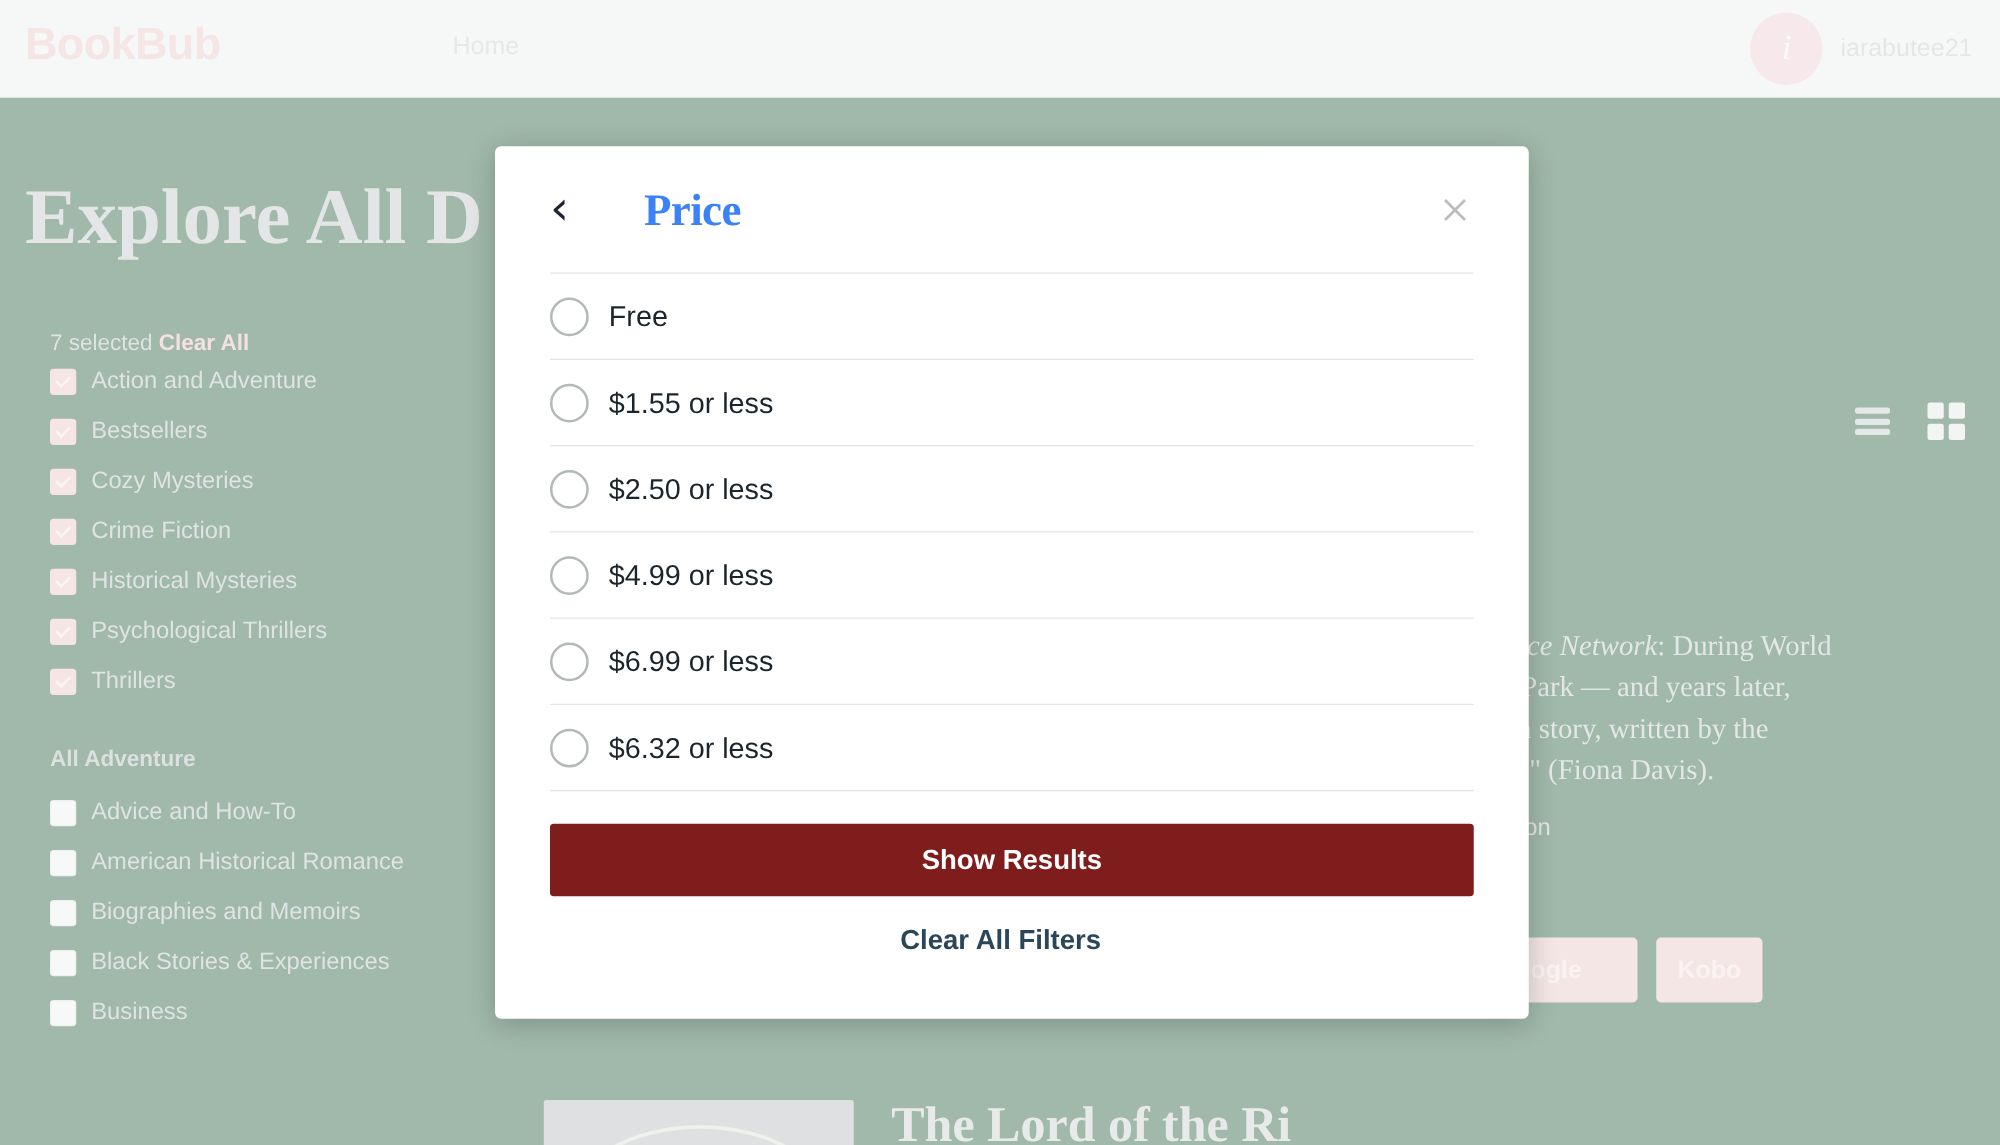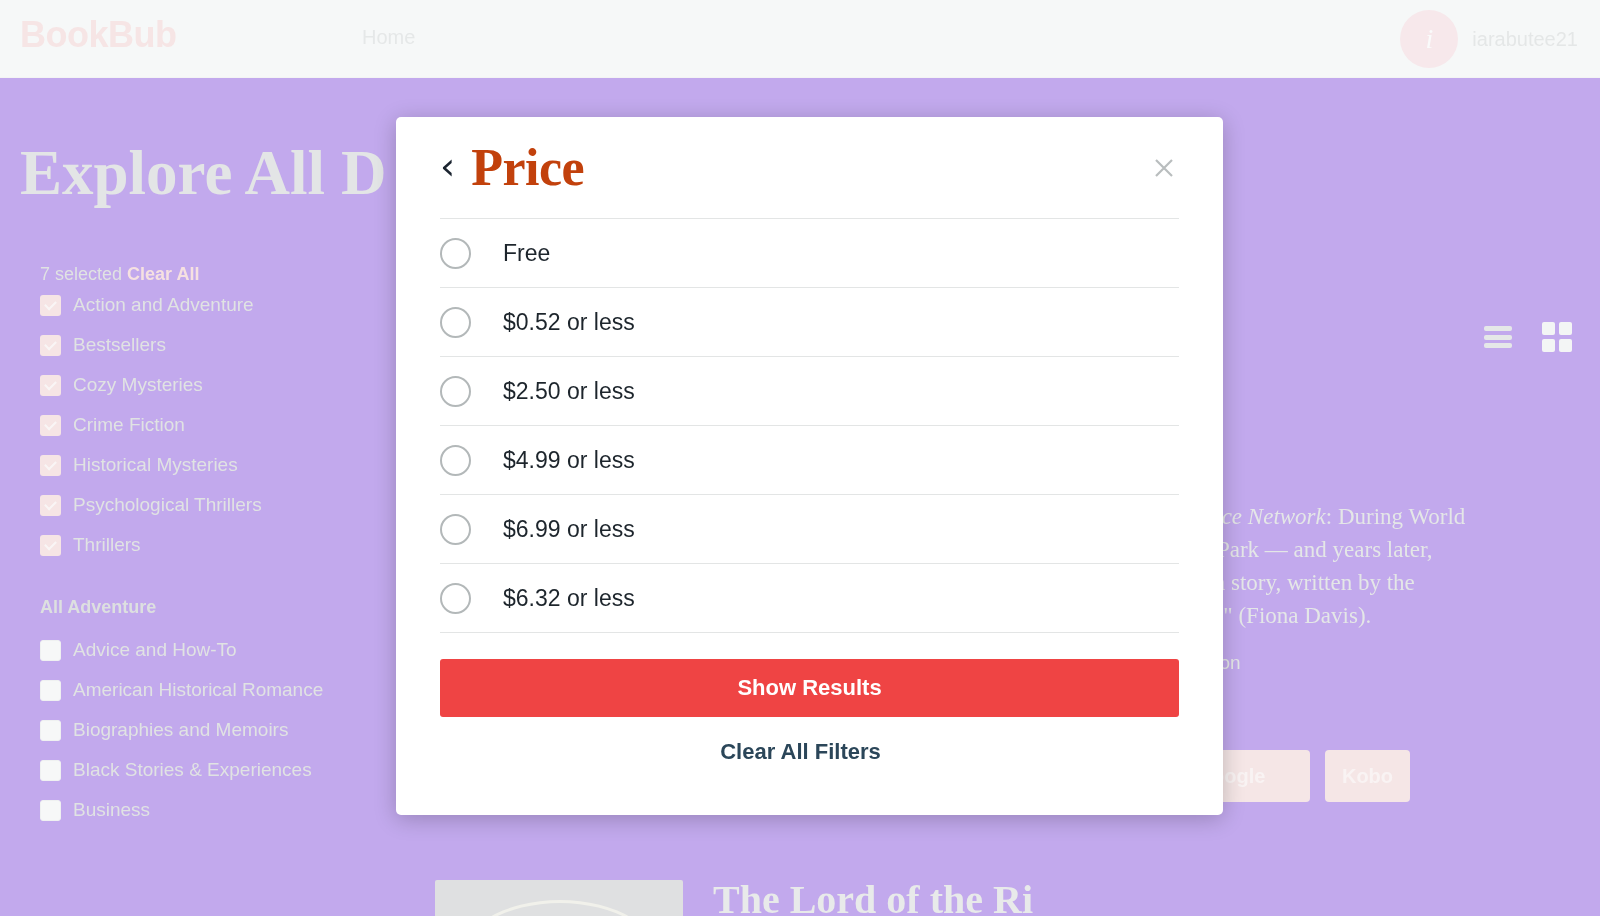--- a/index.html
+++ b/index.html
@@ -6,21 +6,21 @@
   html, body {
     width: 1600px; height: 916px;
     overflow: hidden;
     background: #f5f6f6;
     font-family: "Liberation Sans", sans-serif;
   }
 
   
   #page {
     position: absolute; inset: 0;
-    background: #6d28d9;
+    background: #14532d;
   }
 
   
   #header {
     position: absolute; top: 0; left: 0; right: 0; height: 78px;
     background: #f5f6f6;
     border-bottom: 1px solid #ececec;
   }
   #logo {
     position: absolute; left: 20px; top: 14px;
@@ -156,44 +156,45 @@
     margin: 0 44px;
     display: flex; align-items: center;
   }
   #back-chevron {
     font-size: 38px; color: #1b2430; line-height: 1;
     margin-right: 16px; margin-top: -4px; font-weight: 500;
     font-family: "DejaVu Sans", sans-serif;
   }
   #modal-title {
     font-family: "Liberation Serif", serif;
-    font-weight: bold; font-size: 52px; color: #c2410c;
+    font-weight: bold; font-size: 36px; color: #3b82f6;
     letter-spacing: -0.5px;
+    margin-left: 44px;
   }
   #close-x {
     position: absolute; right: 0; top: 50%; transform: translateY(-50%);
     width: 30px; height: 30px; color: #b9bdbe;
   }
   #close-x svg { display: block; }
 
   #options { margin: 0 44px; }
   .opt-row {
-    display: flex; align-items: center; gap: 32px;
+    display: flex; align-items: center; gap: 16px;
     height: 69px;
     border-bottom: 1px solid #e3e5e5;
   }
   .radio {
     width: 31px; height: 31px; border-radius: 50%;
     border: 2px solid #b3b8b9; background: #fff; flex: none;
   }
   .opt-label { font-size: 23px; color: #1d252c; }
 
   #show-results {
     position: absolute; left: 44px; right: 44px; top: 542px;
-    height: 58px; background: #ef4444; border: none; border-radius: 3px;
+    height: 58px; background: #7f1d1d; border: none; border-radius: 3px;
     color: #ffffff; font-size: 22px; font-weight: bold;
     display: flex; align-items: center; justify-content: center;
     cursor: pointer;
   }
   #clear-all-filters {
     position: absolute; left: 0; right: 18px; top: 622px;
     text-align: center; font-size: 22px; font-weight: bold;
     color: #2b4659; cursor: pointer;
   }
 </style>
@@ -316,21 +317,21 @@
     </span>
   </div>
 
   <div id="options">
       <div class="opt-row">
         <span class="radio"></span>
         <span class="opt-label">Free</span>
       </div>
       <div class="opt-row">
         <span class="radio"></span>
-        <span class="opt-label">$0.52 or less</span>
+        <span class="opt-label">$1.55 or less</span>
       </div>
       <div class="opt-row">
         <span class="radio"></span>
         <span class="opt-label">$2.50 or less</span>
       </div>
       <div class="opt-row">
         <span class="radio"></span>
         <span class="opt-label">$4.99 or less</span>
       </div>
       <div class="opt-row">

